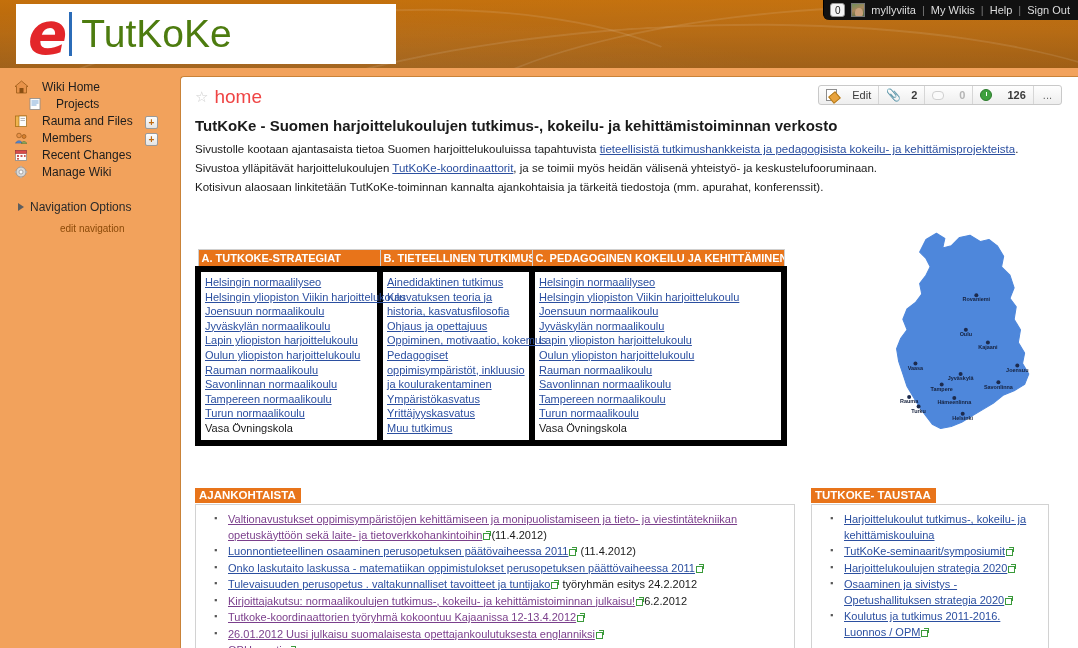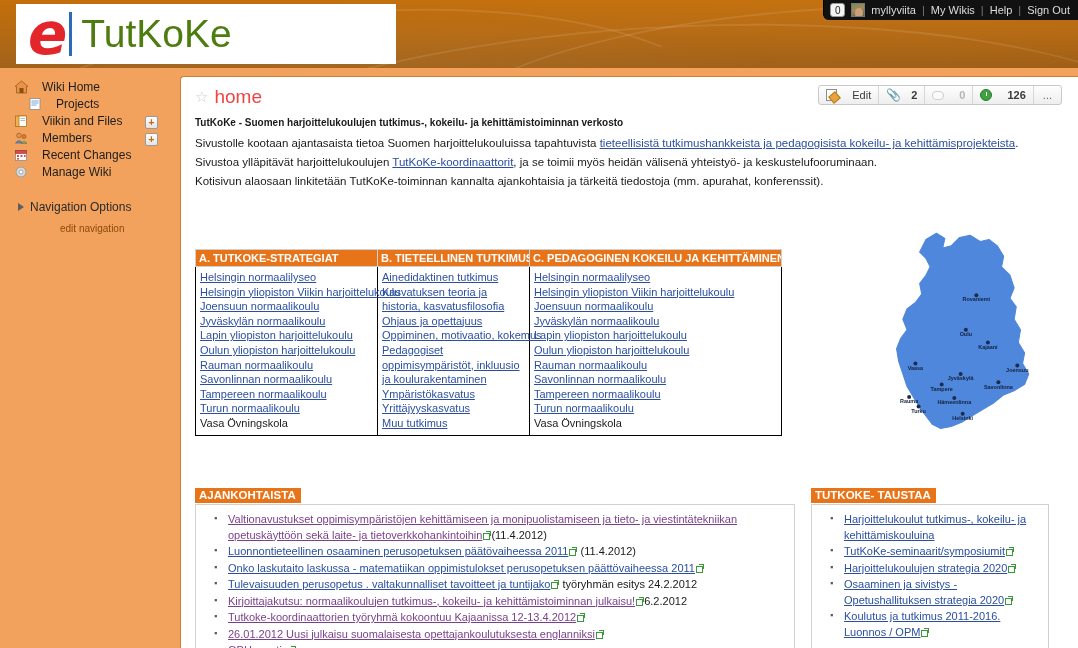--- a/index.html
+++ b/index.html
@@ -245,21 +245,21 @@
     width: 12px; height: 12px; border-radius: 50%;
     background: #3FA13F; border: 1px solid #2d7a2d;
   }
   .ic-clock::after {
     content:""; position:absolute; left:5px; top:2px; width:1px; height:4px; background:#fff;
   }
 
   
   #content { padding: 2px 14px 0 14px; }
   h2#intro-title {
-    font-size: 10px; font-weight: bold; color: #1a1a1a;
+    font-size: 15px; font-weight: bold; color: #1a1a1a;
     margin: 4px 0 8px 0;
   }
   .intro-p {
     font-size: 11.5px; color: #1a1a1a; margin: 0 0 5px 0; line-height: 14px;
   }
   a { color: #2B4FA0; }
   .intro-p a { color: #2B4FA0; text-decoration: underline; }
 
   
   #cat-table {
@@ -274,21 +274,21 @@
     color: #fff;
     font-size: 11px;
     font-weight: bold;
     text-align: left;
     padding: 2px 3px;
     border: 1px solid #cfcfcf;
     white-space: nowrap;
     overflow: hidden;
   }
   #cat-table td {
-    border: 1px solid #000000;
+    border: 6px solid #000000;
     vertical-align: top;
     padding: 3px 4px 4px 4px;
   }
   #cat-table ul { list-style: none; margin: 0; padding: 0; }
   #cat-table li { font-size: 11px; line-height: 14.6px; color: #1a1a1a; white-space: nowrap; }
   #cat-table li a { color: #2B4FA0; text-decoration: underline; }
   #cat-table li.plain { color: #1a1a1a; }
   #cat-table li.wrap { white-space: normal; }
 
   
@@ -421,21 +421,21 @@
 
   <div class="nav-row">
     <span class="ico">
       <svg width="15" height="14" viewBox="0 0 15 14">
         <rect x="1.5" y="2" width="11" height="10.5" fill="#F0B44E" stroke="#a9711a" stroke-width="0.8"></rect>
         <rect x="5" y="2" width="7.5" height="10.5" fill="#fdfdfd" stroke="#a9711a" stroke-width="0.7"></rect>
         <rect x="6.5" y="4" width="4.5" height="0.9" fill="#b2b2b2"></rect>
         <rect x="6.5" y="6" width="4.5" height="0.9" fill="#b2b2b2"></rect>
       </svg>
     </span>
-    <span class="lbl">Viikin and Files</span>
+    <span class="lbl">Rauma and Files</span>
     <span class="plus">+</span>
   </div>
 
   <div class="nav-row">
     <span class="ico">
       <svg width="15" height="14" viewBox="0 0 15 14">
         <circle cx="5" cy="4.5" r="2.3" fill="#E8934A" stroke="#8a4f12" stroke-width="0.6"></circle>
         <path d="M1.5 12 Q5 7.5 8.5 12 Z" fill="#5c8fd6" stroke="#2f5c9e" stroke-width="0.6"></path>
         <circle cx="10" cy="5.5" r="2" fill="#D9812F" stroke="#8a4f12" stroke-width="0.6"></circle>
         <path d="M7 12.4 Q10 8.5 13 12.4 Z" fill="#8fae5e" stroke="#5b7436" stroke-width="0.6"></path>

